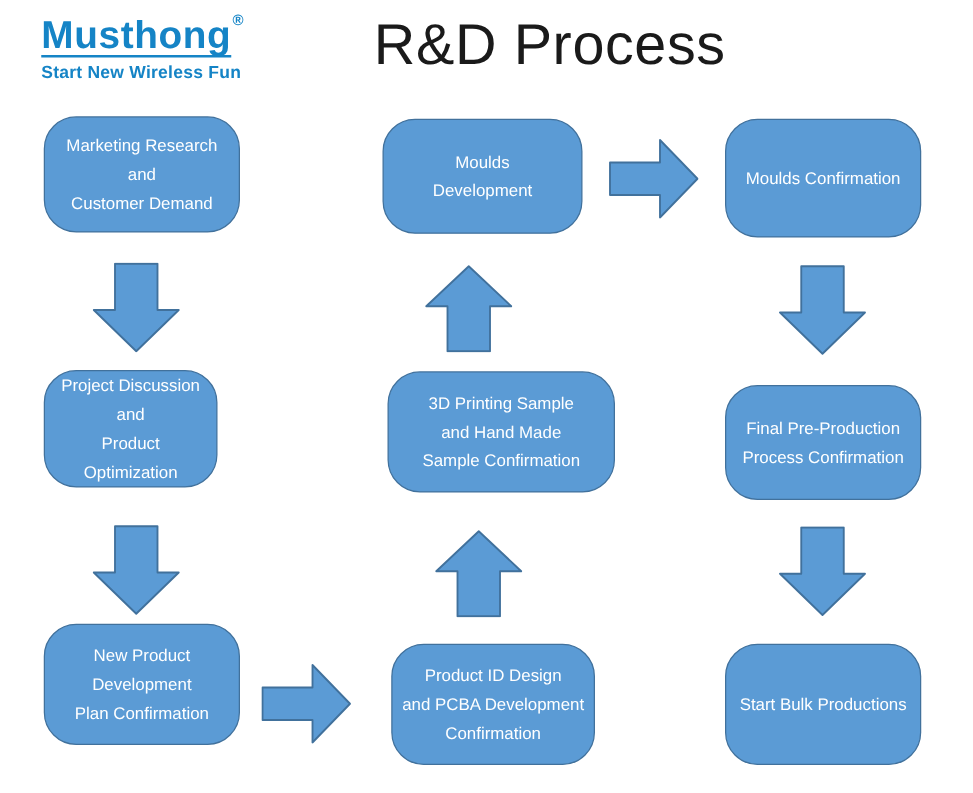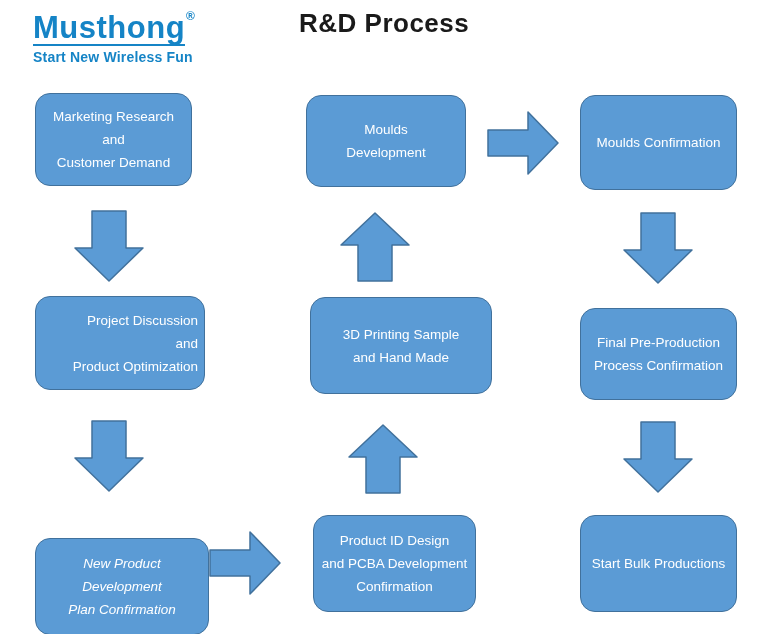--- a/index.html
+++ b/index.html
@@ -23,39 +23,39 @@
   .logo-brand{
     display:inline-block;
     font-size:31px;font-weight:bold;letter-spacing:0.5px;
     border-bottom:2.5px solid var(--brand);
     padding-bottom:1px;
   }
   .logo-reg{font-size:12px;font-weight:bold;vertical-align:top;position:relative;top:-2px;left:1px;}
   .logo-tagline{margin-top:3px;font-size:14px;font-weight:bold;letter-spacing:0.2px;}
   .title{
     position:absolute;left:299px;top:8px;
-    font-size:26px;font-weight:700;color:#1a1a1a;
+    font-size:46px;font-weight:400;color:#1a1a1a;
     letter-spacing:0.5px;white-space:nowrap;
   }
   
   .node{
     position:absolute;
     background:var(--node-fill);
     border:1.5px solid var(--node-border);
-    border-radius:15px;
+    border-radius:26px;
     color:var(--node-text);
     display:flex;flex-direction:column;
     align-items:center;justify-content:center;
     text-align:center;
     font-size:13.5px;line-height:23px;
     padding:4px 6px;
   }
   .n1{left:35px;top:93px;width:157px;height:93px;}
-  .n2{left:35px;top:296px;width:170px;height:94px;align-items:flex-end;}
-  .n3{left:35px;top:538px;width:174px;height:97px;font-style:italic;}
+  .n2{left:35px;top:296px;width:139px;height:94px;}
+  .n3{left:35px;top:499px;width:157px;height:97px;}
   .n4{left:313px;top:515px;width:163px;height:97px;}
   .n5{left:310px;top:297px;width:182px;height:97px;}
   .n6{left:306px;top:95px;width:160px;height:92px;}
   .n7{left:580px;top:95px;width:157px;height:95px;}
   .n8{left:580px;top:308px;width:157px;height:92px;justify-content:center;}
   .n9{left:580px;top:515px;width:157px;height:97px;}
   
   .arrow{position:absolute;display:block;}
   .arrow polygon{
     fill:var(--node-fill);
@@ -103,20 +103,21 @@
   </div>
 
   <div class="node n4">
     <div>Product ID Design</div>
     <div>and PCBA Development</div>
     <div>Confirmation</div>
   </div>
   <div class="node n5">
     <div>3D Printing Sample</div>
     <div>and Hand Made</div>
+    <div>Sample Confirmation</div>
   </div>
   <div class="node n6">
     <div>Moulds</div>
     <div>Development</div>
   </div>
 
   <div class="node n7">
     <div>Moulds Confirmation</div>
   </div>
   <div class="node n8">

